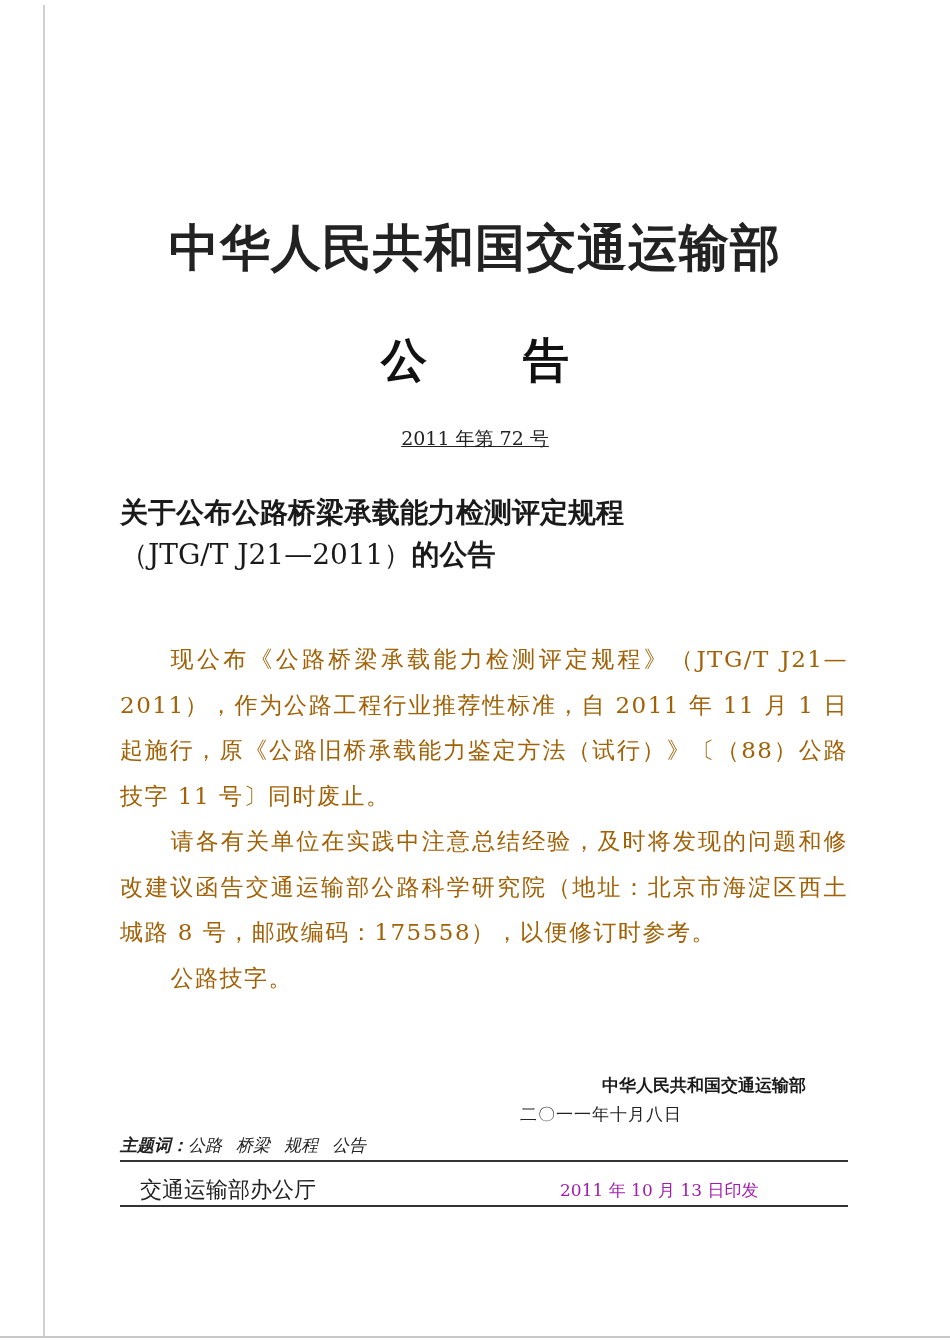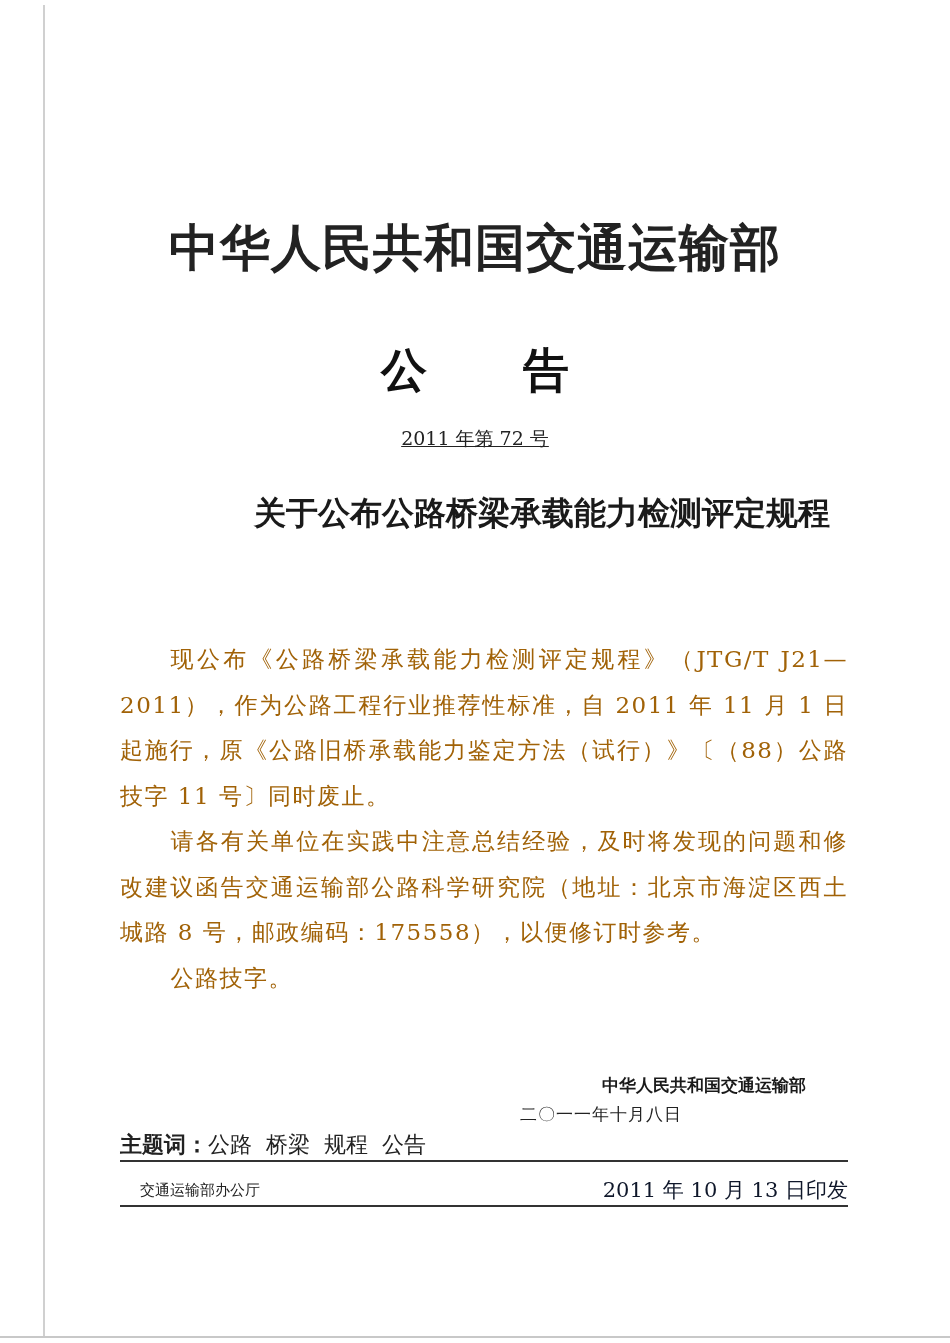--- a/index.html
+++ b/index.html
@@ -41,21 +41,21 @@
       font-weight: bold;
       font-size: 50px;
       letter-spacing: 1px;
       color: #222;
       line-height: 60px;
       white-space: nowrap;
     }
     .notice-title {
       position: absolute;
       left: 300px;
-      top: 340px;
+      top: 330px;
       width: 350px;
       text-align: center;
       font-family: "DejaVu Sans", "Liberation Sans", sans-serif;
       font-weight: bold;
       font-size: 46px;
       color: #111;
       line-height: 60px;
       white-space: nowrap;
     }
     .notice-title .gap { display: inline-block; width: 96px; }
@@ -68,24 +68,24 @@
       font-size: 19px;
       line-height: 26px;
       color: #222;
       text-decoration: underline;
     }
     .subject-title {
       position: absolute;
       left: 120px;
       top: 492px;
       width: 710px;
-      text-align: right;
-      font-family: "DejaVu Sans", "Liberation Sans", sans-serif;
-      font-weight: bold;
-      font-size: 32px;
+      text-align: left;
+      font-family: "DejaVu Sans", "Liberation Sans", sans-serif;
+      font-weight: bold;
+      font-size: 28px;
       line-height: 42px;
       color: #1a1a1a;
     }
     .subject-title .line2 { font-weight: normal; font-family: "DejaVu Serif", "Liberation Serif", serif; }
     .subject-title .line2 b { font-family: "DejaVu Sans", "Liberation Sans", sans-serif; }
     .body-text {
       position: absolute;
       left: 120px;
       top: 637px;
       width: 728px;
@@ -119,72 +119,74 @@
       text-align: left;
       font-size: 17px;
       line-height: 24px;
       color: #222;
       letter-spacing: 1px;
     }
     .keywords {
       position: absolute;
       left: 120px;
       top: 1133px;
-      font-size: 22px;
+      font-size: 17px;
       line-height: 24px;
       color: #222;
       white-space: nowrap;
+      font-style: italic;
     }
     .keywords .kw-label {
       font-family: "DejaVu Sans", "Liberation Sans", sans-serif;
       font-weight: bold;
     }
     .keywords .kw-item { margin-right: 14px; }
     .rule {
       position: absolute;
       left: 120px;
       width: 728px;
       height: 2px;
       background: #333;
     }
     .rule-1 { top: 1160px; }
     .rule-2 { top: 1205px; }
     .issuer {
       position: absolute;
       left: 140px;
       top: 1178px;
-      font-size: 15px;
+      font-size: 22px;
       line-height: 24px;
       color: #222;
     }
     .issue-date {
       position: absolute;
       left: 560px;
       top: 1178px;
       width: 288px;
-      text-align: right;
-      font-size: 21px;
-      line-height: 24px;
-      color: #0f172a;
+      text-align: left;
+      font-size: 17px;
+      line-height: 24px;
+      color: #a21caf;
     }
   </style>
 </head>
 <body>
 
 <div class="page-edge-left"></div>
 <div class="page-edge-bottom"></div>
 
 <div class="ministry-title">中华人民共和国交通运输部</div>
 
 <div class="notice-title"><span>公</span><span class="gap"></span><span>告</span></div>
 
 <div class="notice-number">2011 年第 72 号</div>
 
 <div class="subject-title">
   <div>关于公布公路桥梁承载能力检测评定规程</div>
+  <div class="line2"><span>（JTG/T J21—2011）</span><b>的公告</b></div>
 </div>
 
 <div class="body-text">
   <p>现公布《公路桥梁承载能力检测评定规程》（JTG/T J21—2011），作为公路工程行业推荐性标准，自 2011 年 11 月 1 日起施行，原《公路旧桥承载能力鉴定方法（试行）》〔（88）公路技字 11 号〕同时废止。</p>
   <p>请各有关单位在实践中注意总结经验，及时将发现的问题和修改建议函告交通运输部公路科学研究院（地址：北京市海淀区西土城路 8 号，邮政编码：175558），以便修订时参考。</p>
   <p>公路技字。</p>
 </div>
 
 <div class="signature-org">中华人民共和国交通运输部</div>
 <div class="signature-date">二〇一一年十月八日</div>

